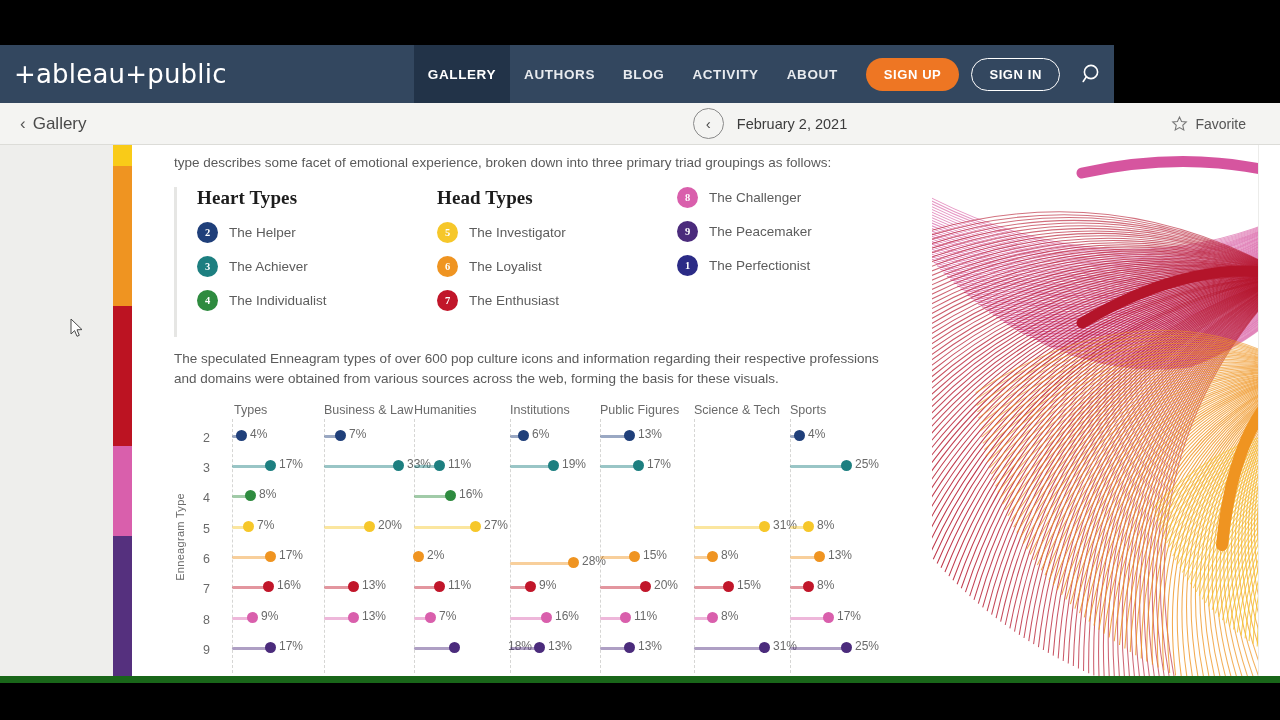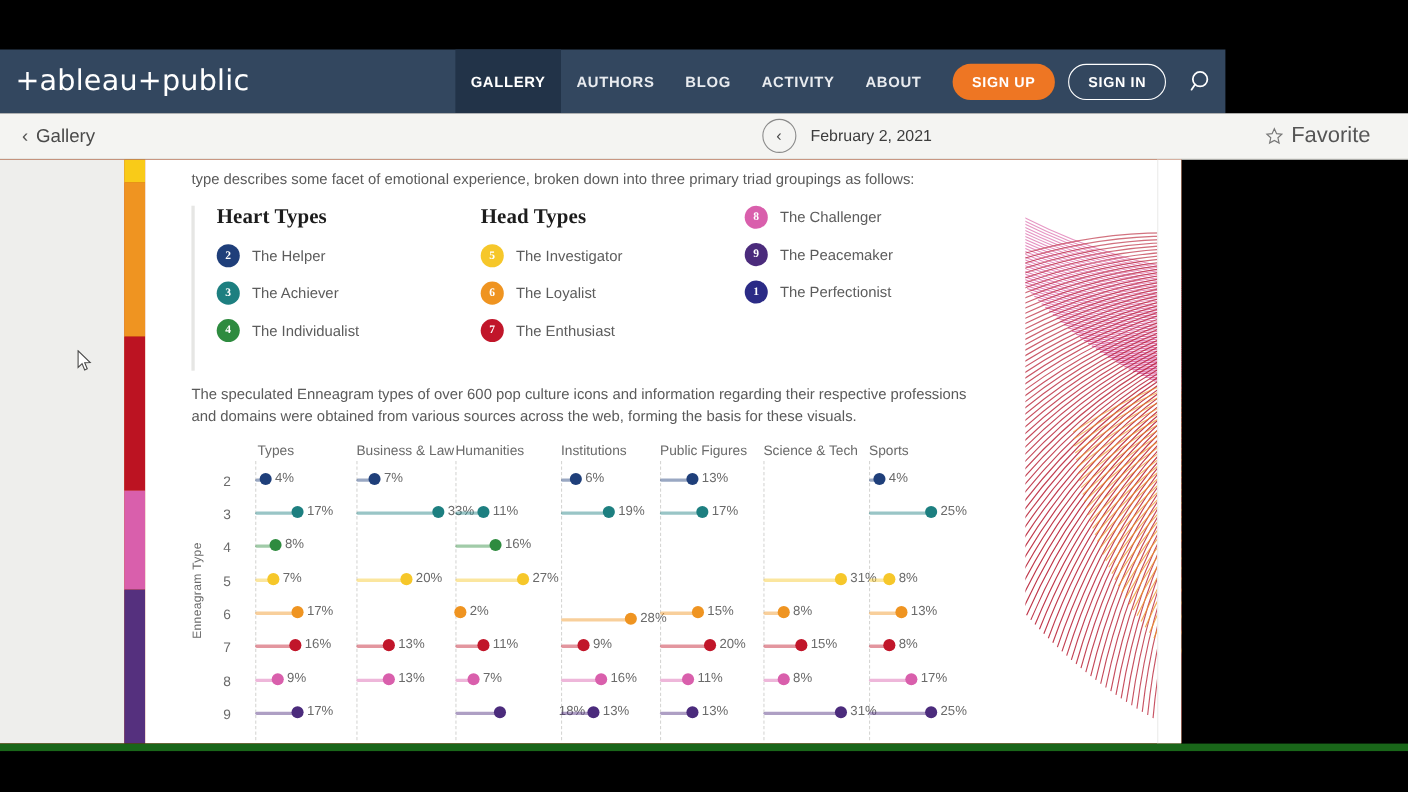--- a/index.html
+++ b/index.html
@@ -58,26 +58,26 @@
   .circ-btn {
     width:31px; height:31px; border-radius:50%; border:1.3px solid #8a8a8a;
     display:flex; align-items:center; justify-content:center;
     color:#4a4a4a; font-size:15px; cursor:pointer; background:transparent;
   }
   .date-txt { color:#3c3c3c; font-size:14.5px; }
   .fav-wrap {
     display:flex; align-items:center; gap:7px; padding-right:34px; cursor:pointer;
     width:200px; justify-content:flex-end;
   }
-  .fav-txt { color:#555; font-size:20px; }
+  .fav-txt { color:#555; font-size:14px; }
 
   
   .canvas {
-    position:absolute; left:0; top:145px; width:1074px; height:531px;
-    background:#c2410c; overflow:hidden;
+    position:absolute; left:0; top:145px; width:1280px; height:531px;
+    background:#7f1d1d; overflow:hidden;
   }
   .gutter-left {
     position:absolute; left:0; top:0; width:113px; height:531px;
     background:#eeeeec;
   }
   .colorstrip { position:absolute; left:113px; top:0; width:19px; height:531px; }
   .colorstrip > div { width:100%; }
 
   .sheet {
     position:absolute; left:132px; top:0; right:0; height:531px; background:#fff;

